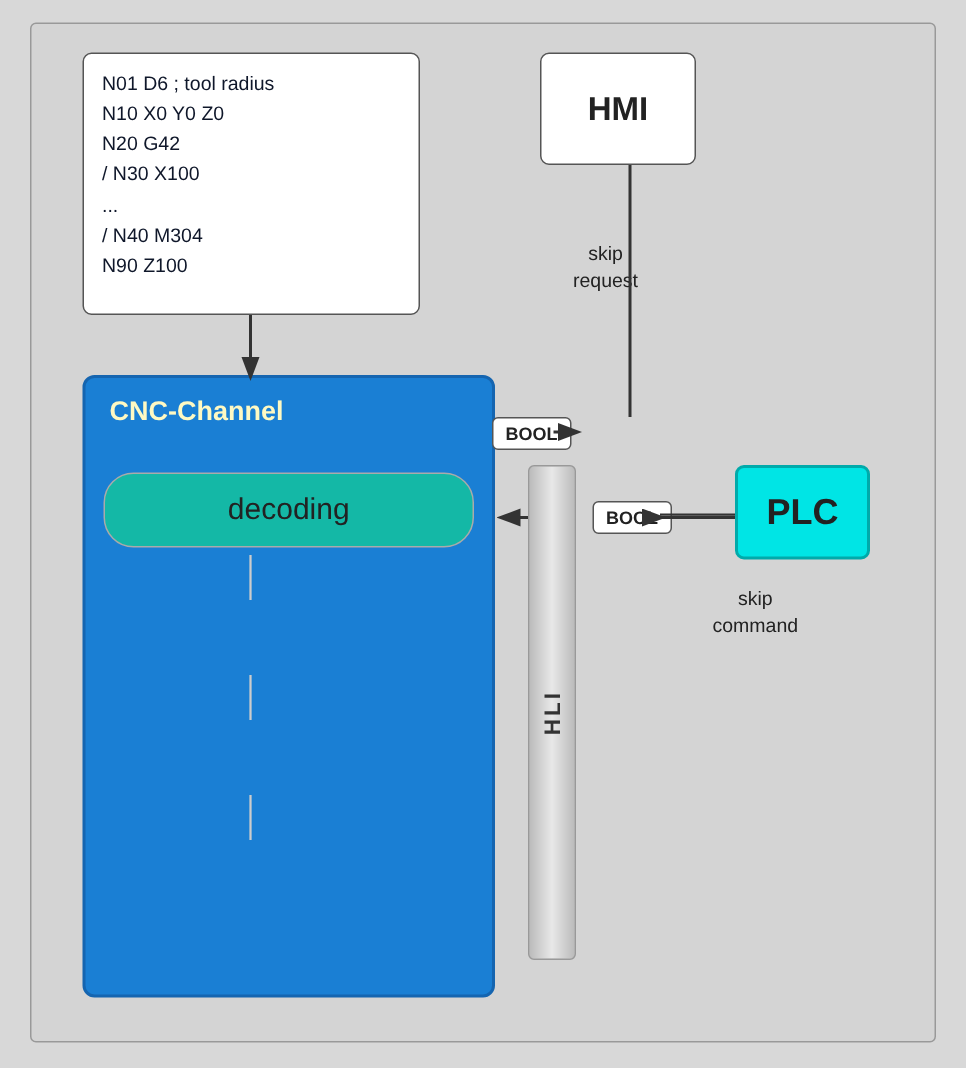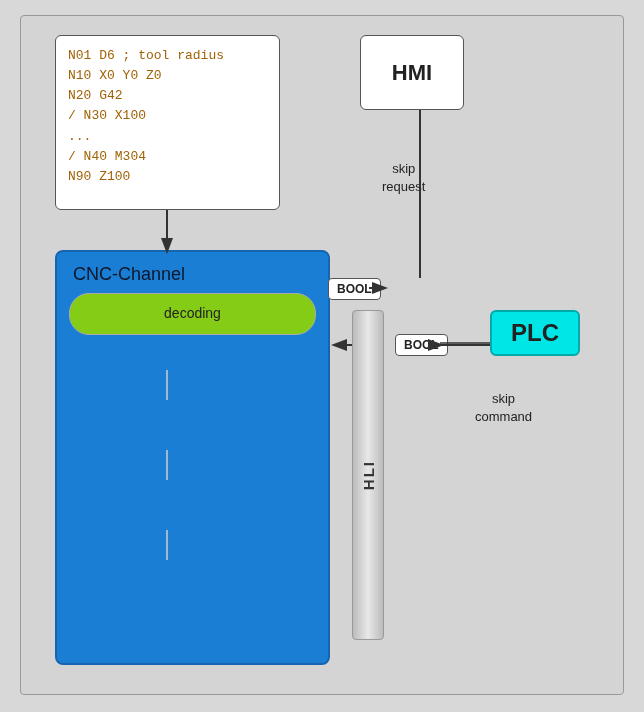--- a/index.html
+++ b/index.html
@@ -27,24 +27,24 @@
     .code-block {
       position: absolute;
       left: 55px;
       top: 35px;
       width: 225px;
       height: 175px;
       background: white;
       border: 1.5px solid #555;
       border-radius: 6px;
       padding: 10px 12px;
-      font-family: Liberation Mono, monospace;
+      font-family: Liberation Sans, sans-serif;
       font-size: 13px;
       line-height: 1.55;
-      color: #a16207;
+      color: #0f172a;
     }
 
     
     .hmi-box {
       position: absolute;
       left: 360px;
       top: 35px;
       width: 104px;
       height: 75px;
       background: white;
@@ -65,35 +65,35 @@
       top: 250px;
       width: 275px;
       height: 415px;
       background: #1a7fd4;
       border: 2px solid #1565b0;
       border-radius: 8px;
       padding: 12px;
     }
 
     .cnc-channel-title {
-      color: #0f172a;
+      color: #fef9c3;
       font-size: 18px;
-      font-weight: normal;
-      margin-bottom: 8px;
+      font-weight: bold;
+      margin-bottom: 30px;
       padding-left: 4px;
     }
 
     .cnc-inner-box {
-      background: #84cc16;
+      background: #14b8a6;
       border: 1.5px solid #aaa;
       border-radius: 20px;
       padding: 10px 12px;
       margin-bottom: 14px;
       text-align: center;
-      font-size: 14px;
+      font-size: 20px;
       color: #222;
       line-height: 1.4;
     }
 
     
     .hli-bar {
       position: absolute;
       left: 352px;
       top: 310px;
       width: 32px;
@@ -115,21 +115,21 @@
       transform: rotate(180deg);
       letter-spacing: 2px;
     }
 
     
     .plc-box {
       position: absolute;
       left: 490px;
       top: 310px;
       width: 90px;
-      height: 46px;
+      height: 63px;
       background: #00e5e5;
       border: 2px solid #00aaaa;
       border-radius: 6px;
       display: flex;
       align-items: center;
       justify-content: center;
       font-size: 24px;
       font-weight: bold;
       color: #222;
     }

